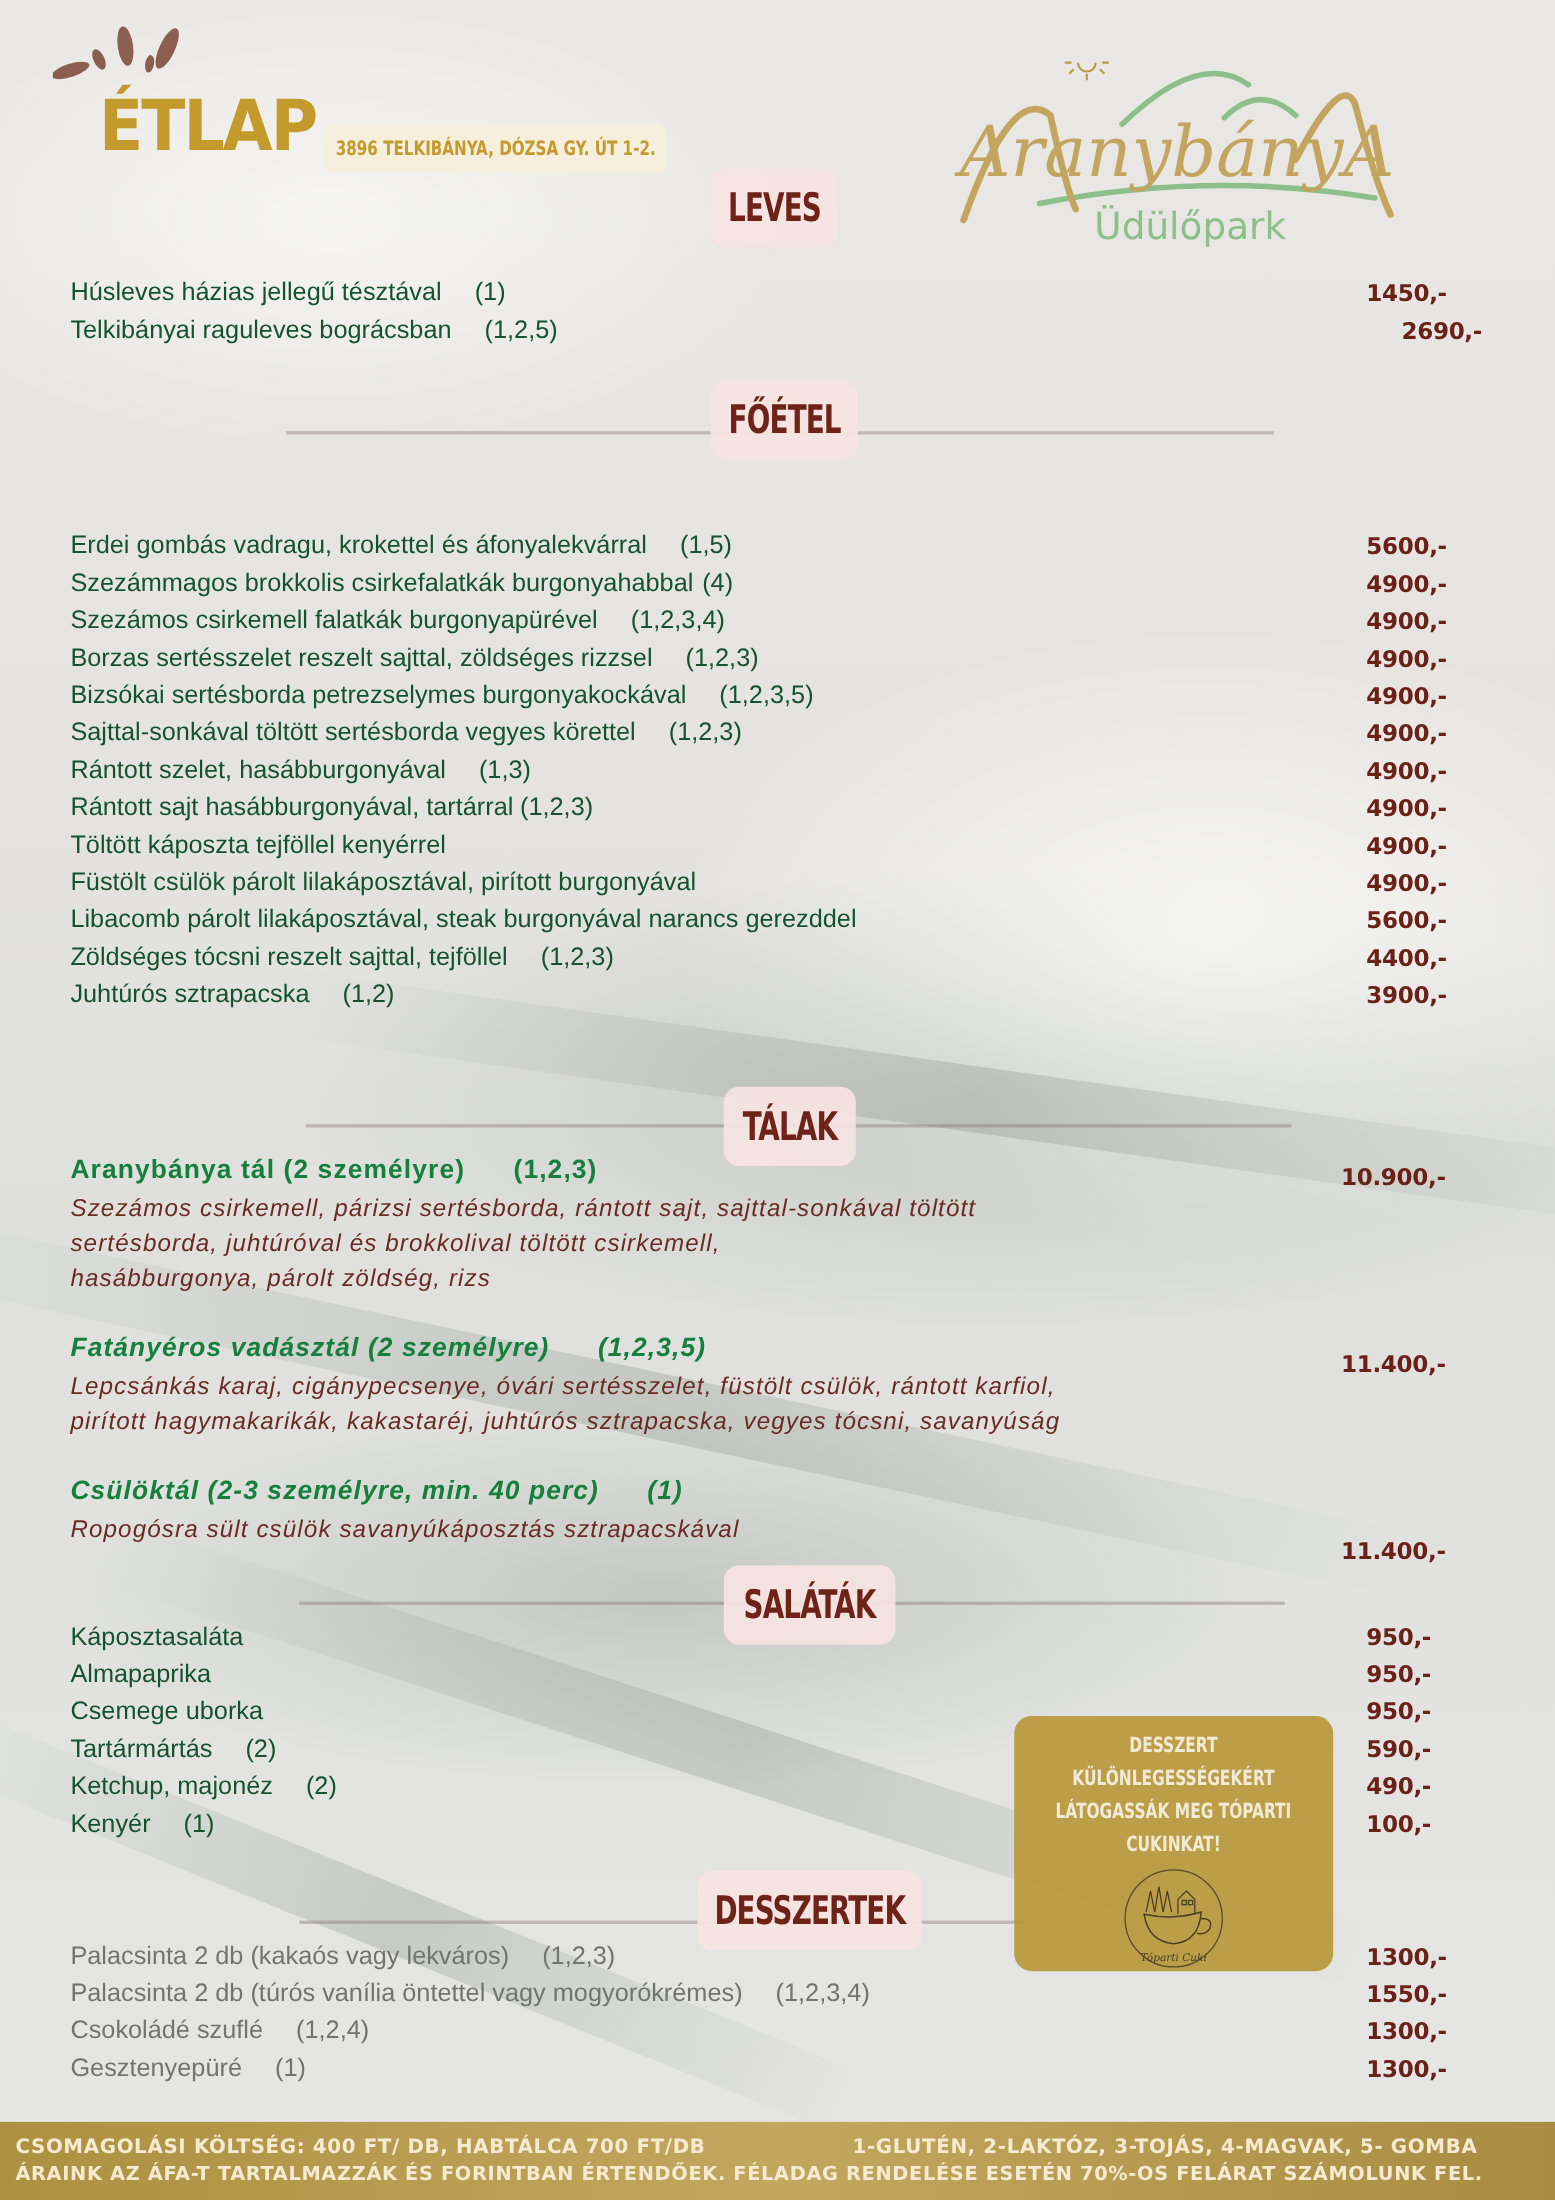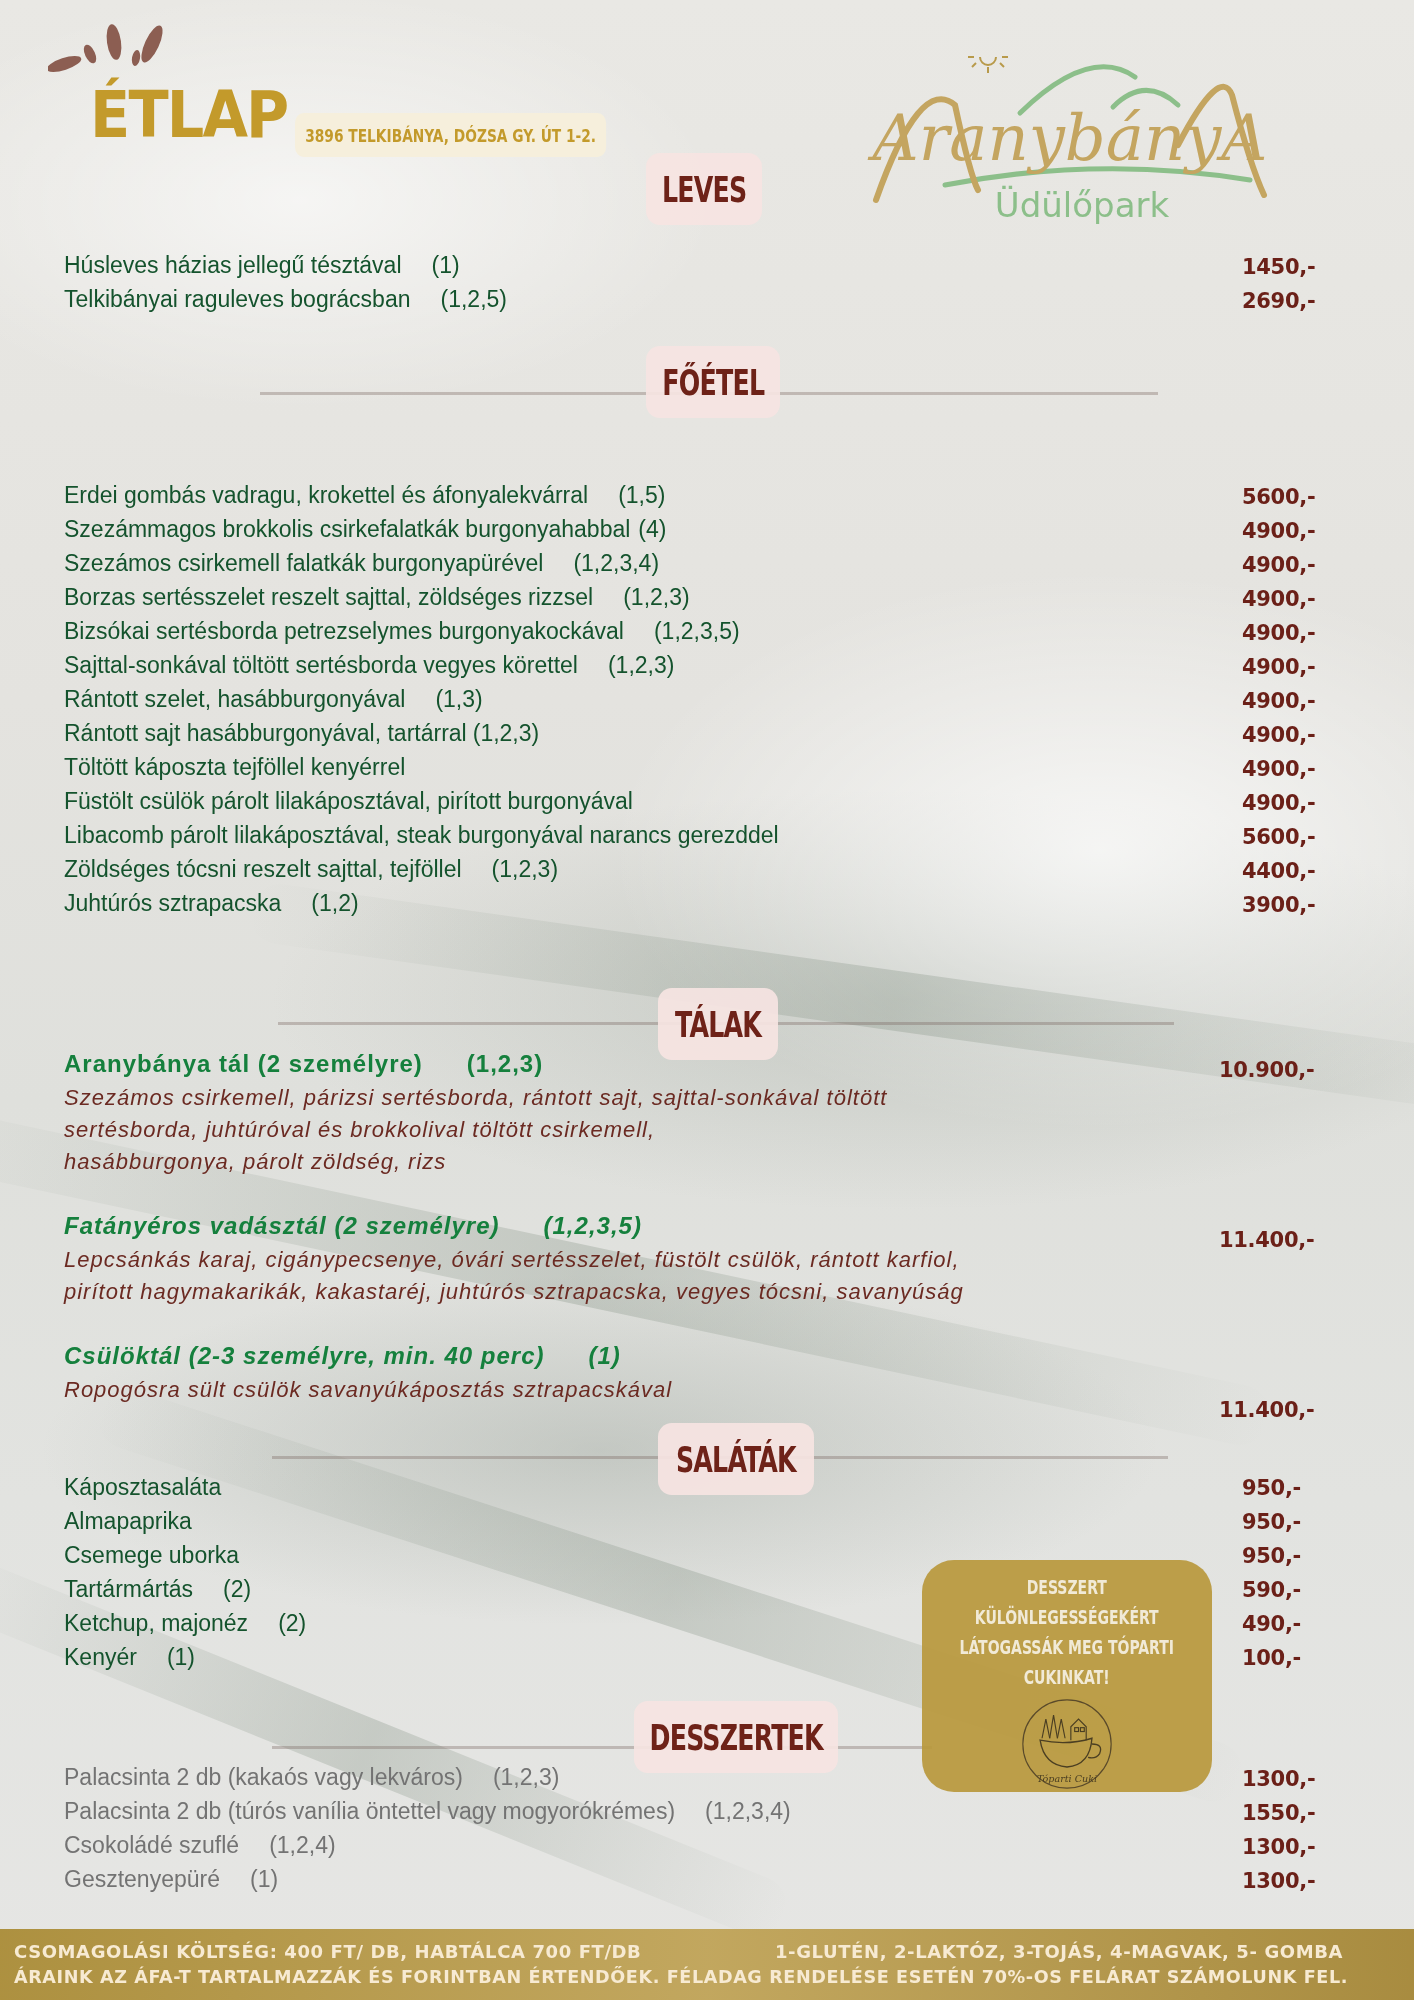--- a/index.html
+++ b/index.html
@@ -76,21 +76,21 @@
   .platter-desc {
     position: absolute; left: 64px; white-space: nowrap;
     font-family: "Liberation Sans", sans-serif; font-style: italic;
     font-size: 22px; line-height: 32px; color: #6b2a22; letter-spacing: 1px;
   }
   .dessert-item { color: #737373; }
 
   
   .promo {
     left: 922px; top: 1560px; width: 290px; height: 232px;
-    background: rgba(184,152,60,0.92); border-radius: 32px;
+    background: rgba(184,152,60,0.92); border-radius: 16px;
     display: flex; flex-direction: column; align-items: center; justify-content: center;
   }
   .promo-text {
     margin-top: 12px; text-align: center;
     font-family: "DejaVu Sans Condensed", "DejaVu Sans", sans-serif;
     font-weight: bold; font-size: 19px; line-height: 30px;
     color: #f1ead7; transform: scaleX(0.82); white-space: nowrap;
   }
   .promo-logo { margin-top: 4px; width: 96px; height: 96px; }
 
@@ -145,21 +145,21 @@
   <text x="222" y="182" text-anchor="middle" font-family="DejaVu Sans, sans-serif" font-size="34" fill="#8cbf8a">Üdülőpark</text>
 </svg>
 
 <div class="sec-badge" style="left:646px;top:153px;width:116px;">
     <span>LEVES</span>
   </div>
 
 <div class="item" style="top:248px;"><span>Húsleves házias jellegű tésztával</span><span class="allergen">(1)</span></div>
 <div class="price" style="top:255px;">1450,-</div>
 <div class="item" style="top:282px;"><span>Telkibányai raguleves bográcsban</span><span class="allergen">(1,2,5)</span></div>
-<div class="price" style="top:289px;">2690,-</div>
+<div class="price" style="top:289px;margin-left:32px;">2690,-</div>
 
 <div class="sec-line" style="left:260px;top:392px;width:898px;"></div>
 <div class="sec-badge" style="left:646px;top:346px;width:134px;">
     <span>FŐÉTEL</span>
   </div>
 
 <div class="item" style="top:478px;"><span>Erdei gombás vadragu, krokettel és áfonyalekvárral</span><span class="allergen">(1,5)</span></div>
 <div class="price" style="top:485px;">5600,-</div>
 <div class="item" style="top:512px;"><span>Szezámmagos brokkolis csirkefalatkák burgonyahabbal</span><span class="allergen tight">(4)</span></div>
 <div class="price" style="top:519px;">4900,-</div>

